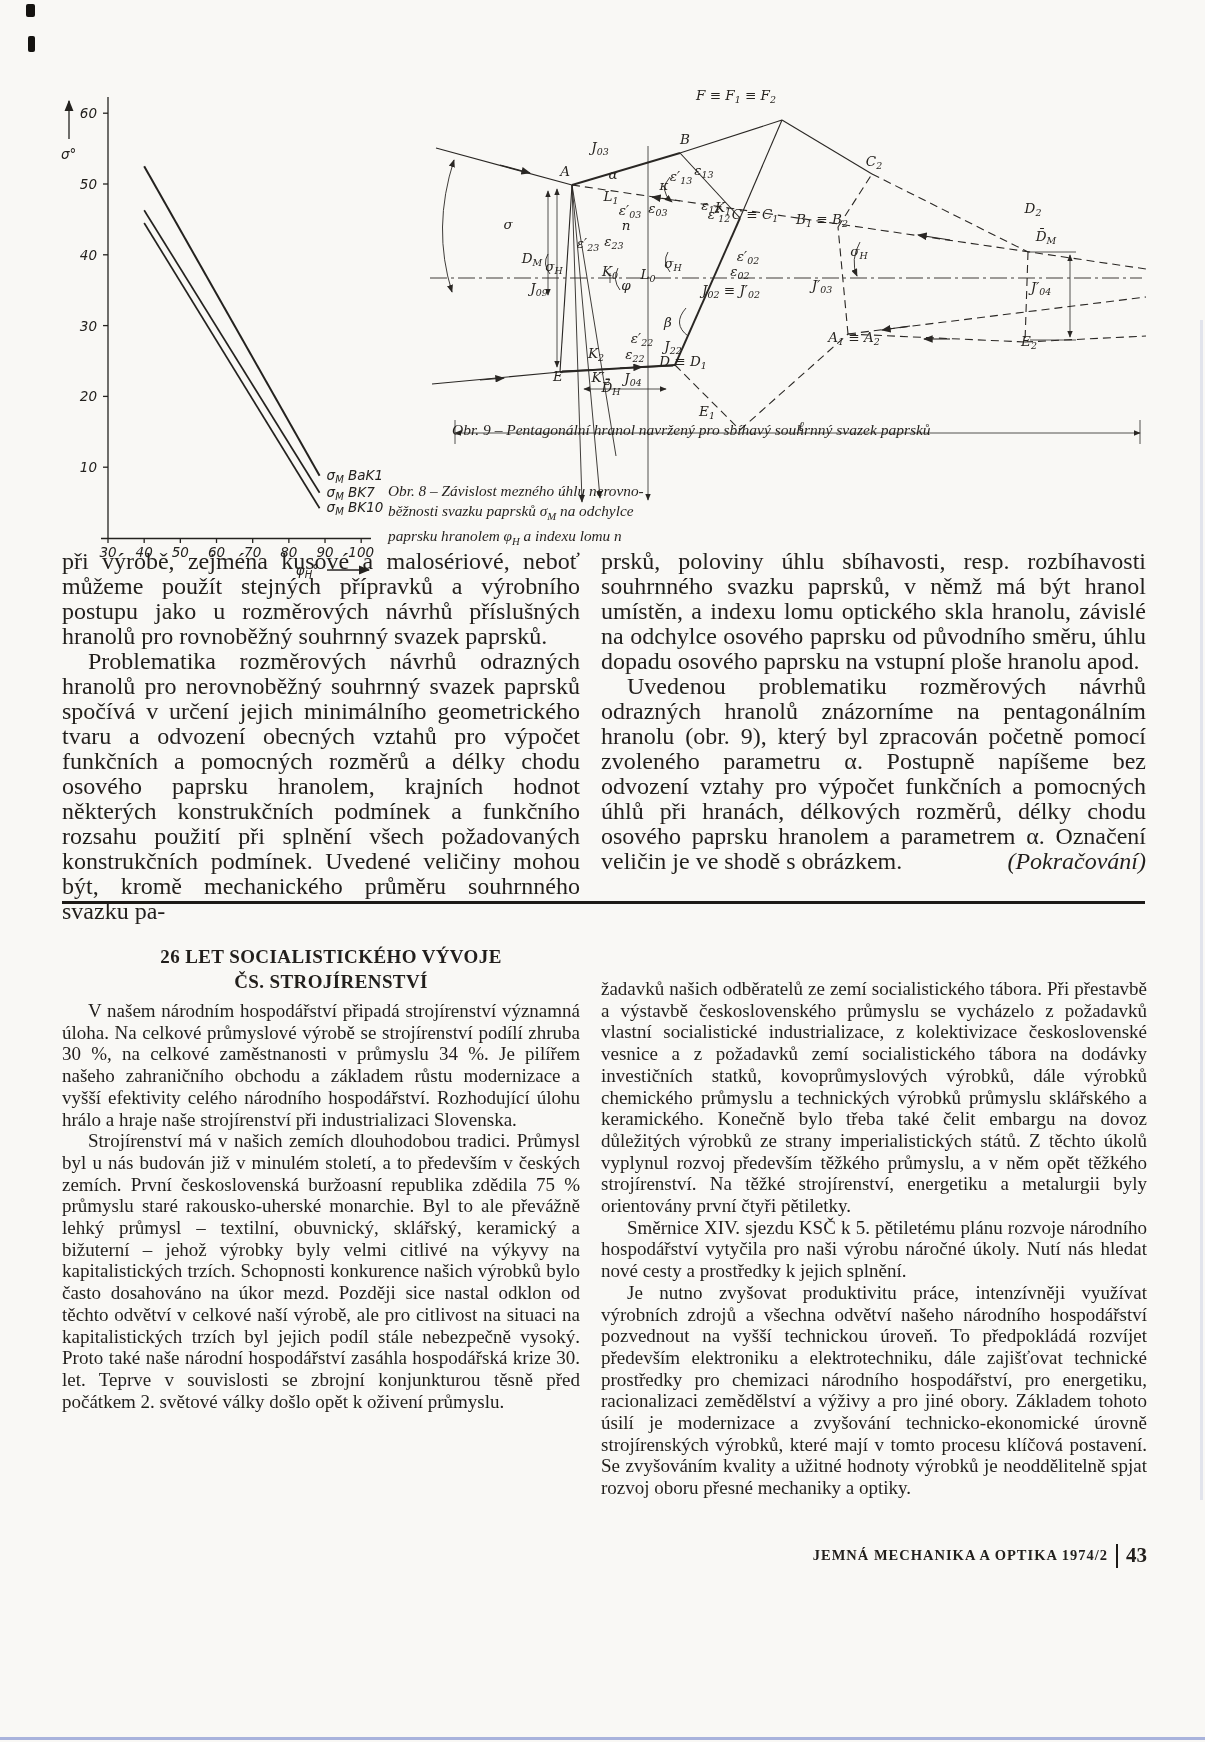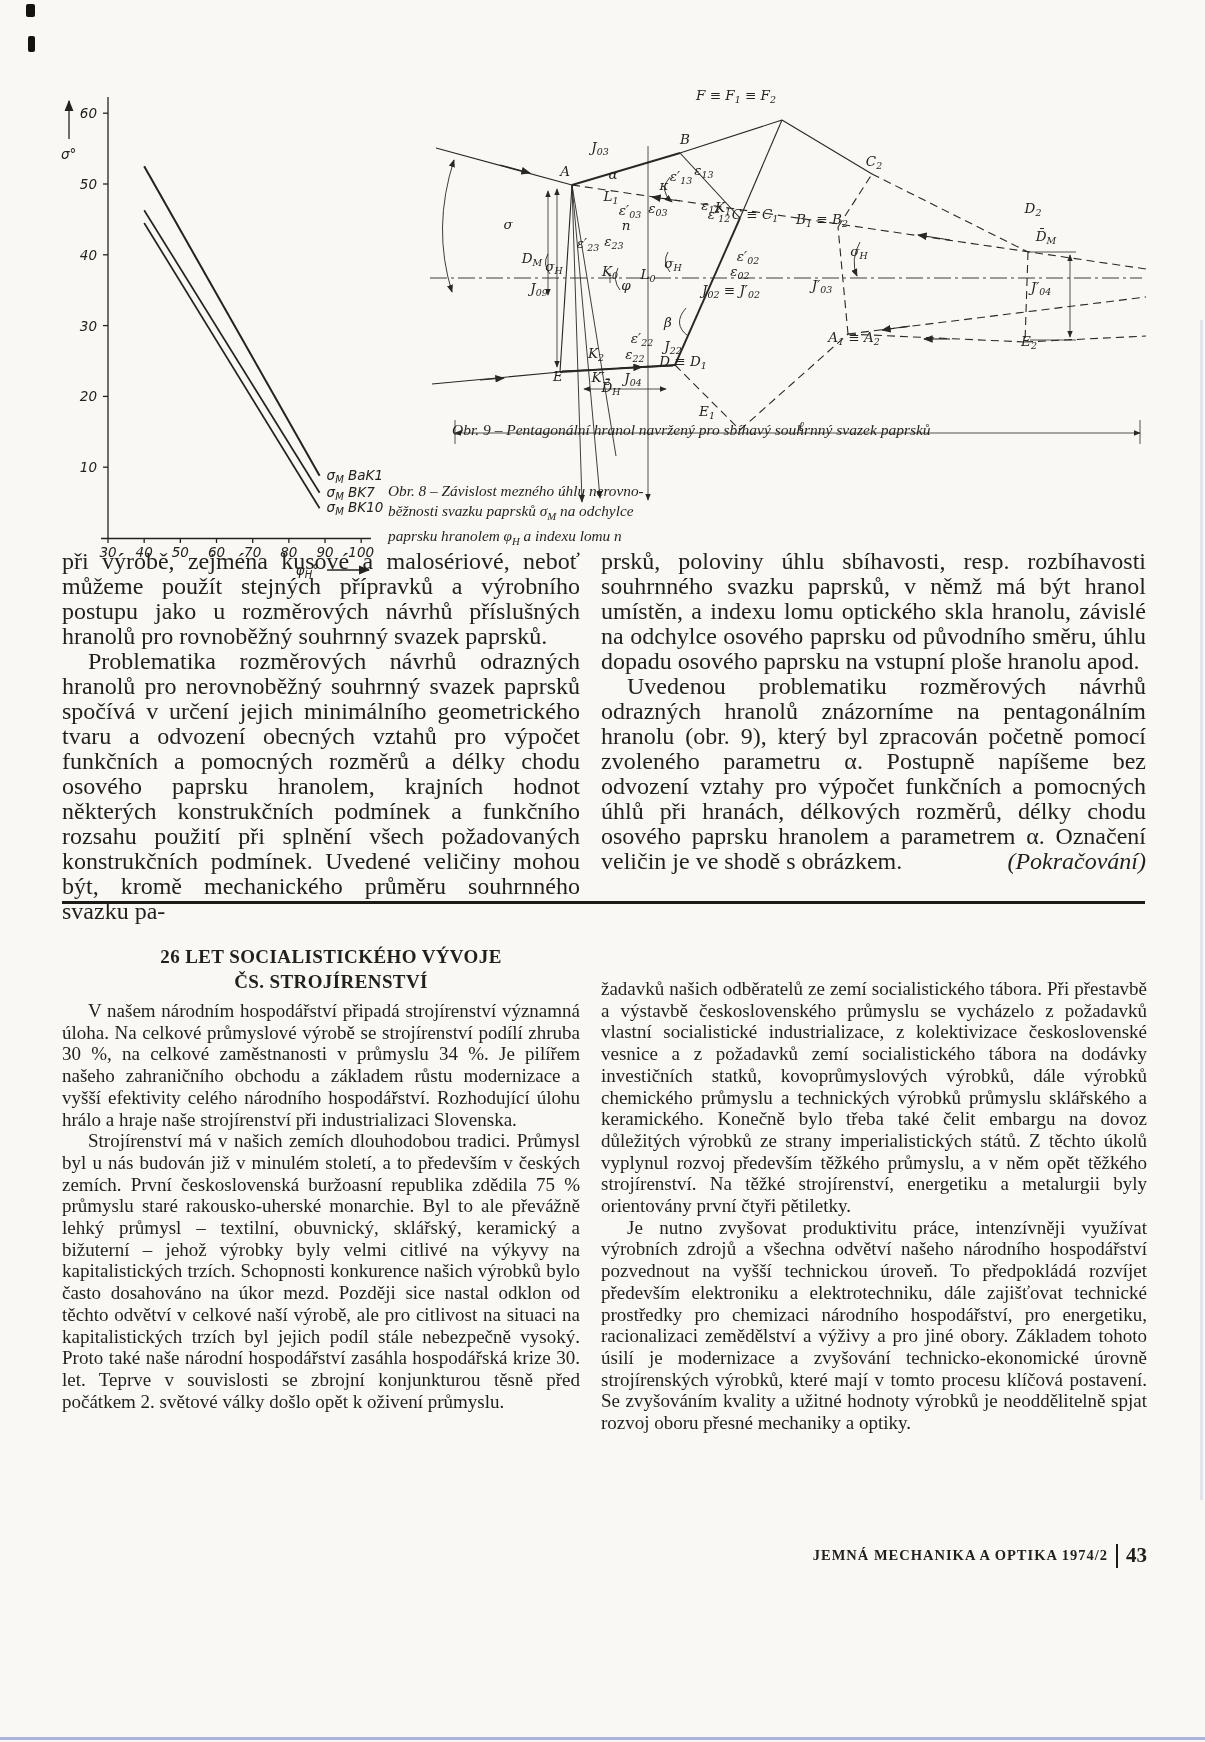--- a/index.html
+++ b/index.html
@@ -263,20 +263,21 @@
 <div id="sec2-heading" class="abs">
   <div>26 LET SOCIALISTICKÉHO VÝVOJE</div>
   <div>ČS. STROJÍRENSTVÍ</div>
 </div>
 <div id="sec2-left" class="abs col sec2">
     <p class="ind">V našem národním hospodářství připadá strojírenství významná úloha. Na celkové průmyslové výrobě se strojírenství podílí zhruba 30 %, na celkové zaměstnanosti v průmyslu 34 %. Je pilířem našeho zahraničního obchodu a základem růstu modernizace a vyšší efektivity celého národního hospodářství. Rozhodující úlohu hrálo a hraje naše strojírenství při industrializaci Slovenska.</p>
     <p class="ind">Strojírenství má v našich zemích dlouhodobou tradici. Průmysl byl u nás budován již v minulém století, a to především v českých zemích. První československá buržoasní republika zdědila 75 % průmyslu staré rakousko-uherské monarchie. Byl to ale převážně lehký průmysl – textilní, obuvnický, sklářský, keramický a bižuterní – jehož výrobky byly velmi citlivé na výkyvy na kapitalistických trzích. Schopnosti konkurence našich výrobků bylo často dosahováno na úkor mezd. Později sice nastal odklon od těchto odvětví v celkové naší výrobě, ale pro citlivost na situaci na kapitalistických trzích byl jejich podíl stále nebezpečně vysoký. Proto také naše národní hospodářství zasáhla hospodářská krize 30. let. Teprve v souvislosti se zbrojní konjunkturou těsně před počátkem 2. světové války došlo opět k oživení průmyslu.</p>
   </div>
 <div id="sec2-right" class="abs col sec2">
     <p>žadavků našich odběratelů ze zemí socialistického tábora. Při přestavbě a výstavbě československého průmyslu se vycházelo z požadavků vlastní socialistické industrializace, z kolektivizace československé vesnice a z požadavků zemí socialistického tábora na dodávky investičních statků, kovoprůmyslových výrobků, dále výrobků chemického průmyslu a technických výrobků průmyslu sklářského a keramického. Konečně bylo třeba také čelit embargu na dovoz důležitých výrobků ze strany imperialistických států. Z těchto úkolů vyplynul rozvoj především těžkého průmyslu, a v něm opět těžkého strojírenství. Na těžké strojírenství, energetiku a metalurgii byly orientovány první čtyři pětiletky.</p>
+    <p class="ind">Směrnice XIV. sjezdu KSČ k 5. pětiletému plánu rozvoje národního hospodářství vytyčila pro naši výrobu náročné úkoly. Nutí nás hledat nové cesty a prostředky k jejich splnění.</p>
     <p class="ind">Je nutno zvyšovat produktivitu práce, intenzívněji využívat výrobních zdrojů a všechna odvětví našeho národního hospodářství pozvednout na vyšší technickou úroveň. To předpokládá rozvíjet především elektroniku a elektrotechniku, dále zajišťovat technické prostředky pro chemizaci národního hospodářství, pro energetiku, racionalizaci zemědělství a výživy a pro jiné obory. Základem tohoto úsilí je modernizace a zvyšování technicko-ekonomické úrovně strojírenských výrobků, které mají v tomto procesu klíčová postavení. Se zvyšováním kvality a užitné hodnoty výrobků je neoddělitelně spjat rozvoj oboru přesné mechaniky a optiky.</p>
   </div>
 
 <div id="footer" class="abs">
   <span id="footer-journal">JEMNÁ MECHANIKA A OPTIKA 1974/2</span>
   <span id="footer-bar"></span>
   <span id="footer-page">43</span>
 </div>
 
 </body></html>

